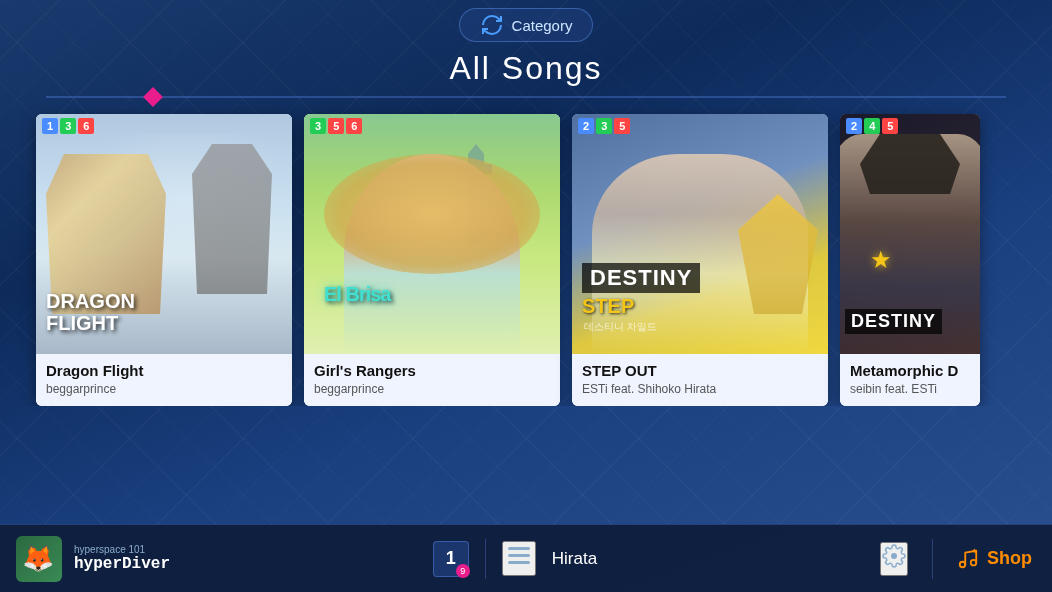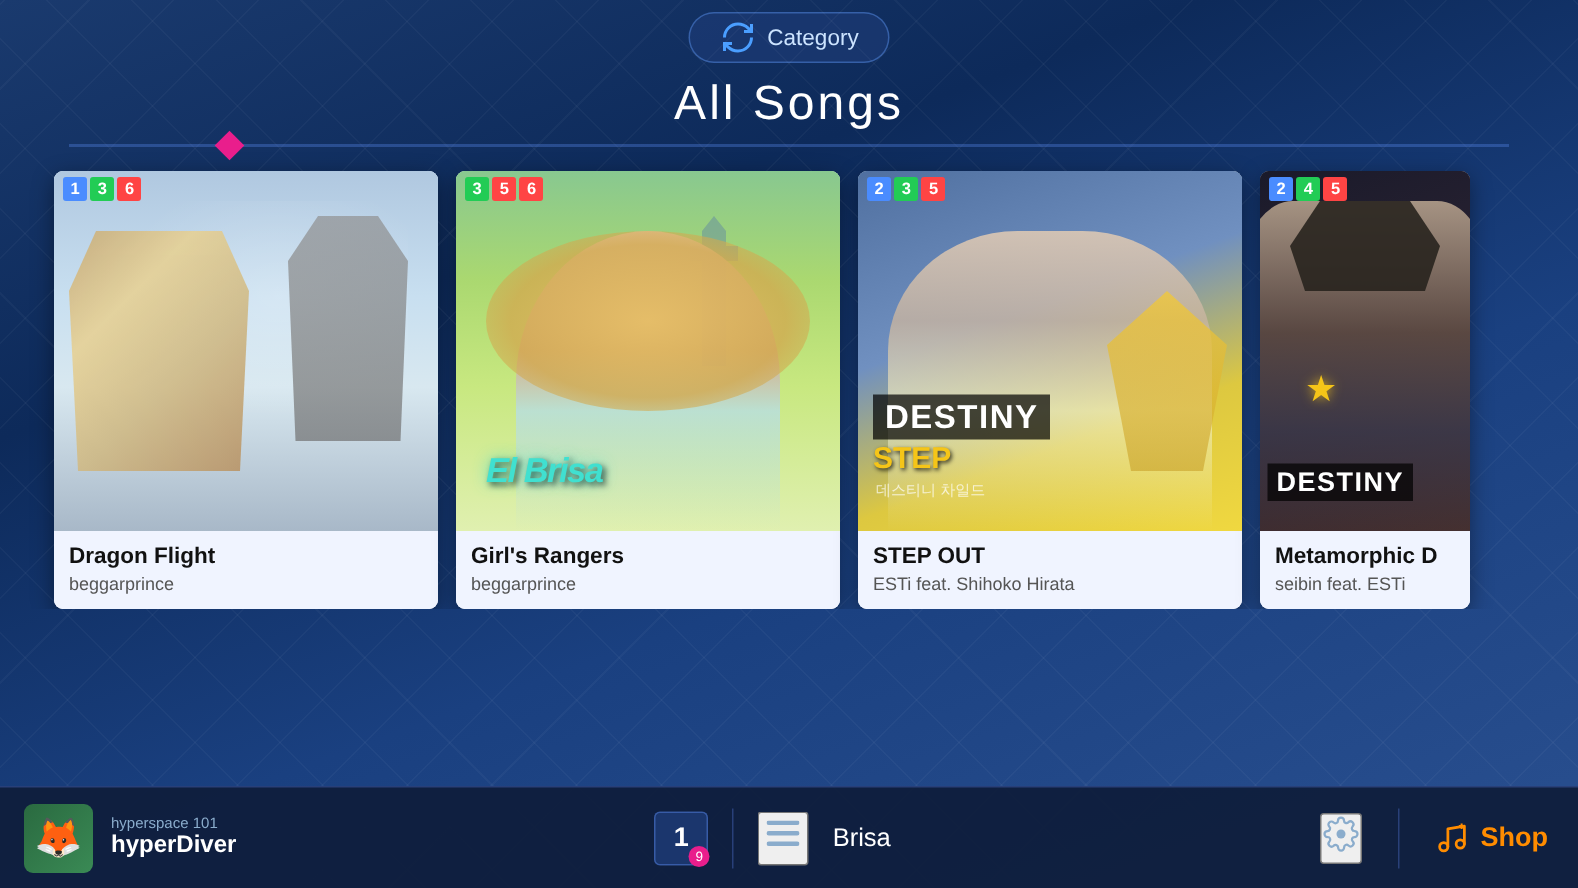--- a/index.html
+++ b/index.html
@@ -160,28 +160,27 @@
       color: white;
       font-size: 20px;
       font-weight: 900;
       text-shadow: 2px 2px 4px rgba(0,0,0,0.8);
       line-height: 1.1;
       text-transform: uppercase;
     }
 
     .elbrisa-title {
       position: absolute;
-      bottom: 27px;
+      bottom: 48px;
       left: 20px;
       right: 10px;
-      font-size: 23px;
+      font-size: 20px;
       font-weight: 900;
       color: #40e0d0;
       text-shadow: 0 0 10px rgba(64,224,208,0.8), 2px 2px 4px rgba(0,0,0,0.8);
-      font-style: italic;
       letter-spacing: -1px;
     }
 
     .destiny-child-overlay {
       position: absolute;
       bottom: 20px;
       left: 10px;
       display: flex;
       flex-direction: column;
       gap: 2px;
@@ -252,20 +251,21 @@
 
     .player-sub {
       font-size: 10px;
       color: #8aaccc;
     }
 
     .player-name {
       font-size: 16px;
       font-weight: bold;
       color: white;
+      font-family: Liberation Mono, monospace;
     }
 
     .center-section {
       flex: 1;
       display: flex;
       align-items: center;
       justify-content: center;
       gap: 16px;
     }
 
@@ -410,20 +410,21 @@
     <div class="song-image-container">
       <div class="dragon-flight-art">
 
         <div style="position:absolute;top:0;left:0;right:0;bottom:0;background:linear-gradient(180deg,#b0c8e0 0%,#c8dff0 35%,#d8e8f0 60%,#a8b8c8 100%);"></div>
         <div style="position:absolute;top:20px;left:20px;right:20px;bottom:60px;opacity:0.4;background:radial-gradient(ellipse at 60% 40%,rgba(255,255,255,0.6) 0%,transparent 60%);"></div>
 
         <div style="position:absolute;bottom:40px;left:10px;width:120px;height:160px;opacity:0.85;">
           <div style="width:100%;height:100%;background:linear-gradient(135deg,#c8a870 0%,#e8d090 30%,#d0b880 60%,#b89060 100%);clip-path:polygon(15%0%,85%0%,100%25%,95%100%,5%100%,0%25%);border-radius:4px;"></div>
         </div>
         <div style="position:absolute;bottom:60px;right:10px;width:100px;height:150px;opacity:0.7;background:linear-gradient(180deg,#909090 0%,#707070 100%);clip-path:polygon(30%0%,70%0%,90%20%,85%100%,15%100%,10%20%);border-radius:4px;"></div>
+        <div class="song-name-overlay">DRAGON<br>FLIGHT</div>
       </div>
       <div class="difficulty-badges">
         <span class="diff-badge d1">1</span>
         <span class="diff-badge d2">3</span>
         <span class="diff-badge d3">6</span>
       </div>
     </div>
     <div class="song-info">
       <div class="song-title">Dragon Flight</div>
       <div class="song-artist">beggarprince</div>
@@ -527,21 +528,21 @@
     <div class="divider-line"></div>
 
     <button class="menu-icon-btn">
       <svg width="22" height="18" viewBox="0 0 22 18" fill="currentColor">
         <rect x="0" y="0" width="22" height="3" rx="1.5"></rect>
         <rect x="0" y="7" width="22" height="3" rx="1.5"></rect>
         <rect x="0" y="14" width="22" height="3" rx="1.5"></rect>
       </svg>
     </button>
 
-    <span class="origin-label">Brisa</span>
+    <span class="origin-label">Hirata</span>
   </div>
 
   <div style="flex:1;"></div>
 
   <div class="right-section">
     <button class="gear-btn">
       <svg width="24" height="24" viewBox="0 0 24 24" fill="#8aaccc">
         <path d="M12 15a3 3 0 1 0 0-6 3 3 0 0 0 0 6z"></path>
         <path d="M19.4 15a1.65 1.65 0 0 0 .33 1.82l.06.06a2 2 0 0 1-2.83 2.83l-.06-.06a1.65 1.65 0 0 0-1.82-.33 1.65 1.65 0 0 0-1 1.51V21a2 2 0 0 1-4 0v-.09A1.65 1.65 0 0 0 9 19.4a1.65 1.65 0 0 0-1.82.33l-.06.06a2 2 0 0 1-2.83-2.83l.06-.06A1.65 1.65 0 0 0 4.68 15a1.65 1.65 0 0 0-1.51-1H3a2 2 0 0 1 0-4h.09A1.65 1.65 0 0 0 4.6 9a1.65 1.65 0 0 0-.33-1.82l-.06-.06a2 2 0 0 1 2.83-2.83l.06.06A1.65 1.65 0 0 0 9 4.68a1.65 1.65 0 0 0 1-1.51V3a2 2 0 0 1 4 0v.09a1.65 1.65 0 0 0 1 1.51 1.65 1.65 0 0 0 1.82-.33l.06-.06a2 2 0 0 1 2.83 2.83l-.06.06A1.65 1.65 0 0 0 19.4 9a1.65 1.65 0 0 0 1.51 1H21a2 2 0 0 1 0 4h-.09a1.65 1.65 0 0 0-1.51 1z" stroke="#8aaccc" stroke-width="1.5" fill="none"></path>
       </svg>

